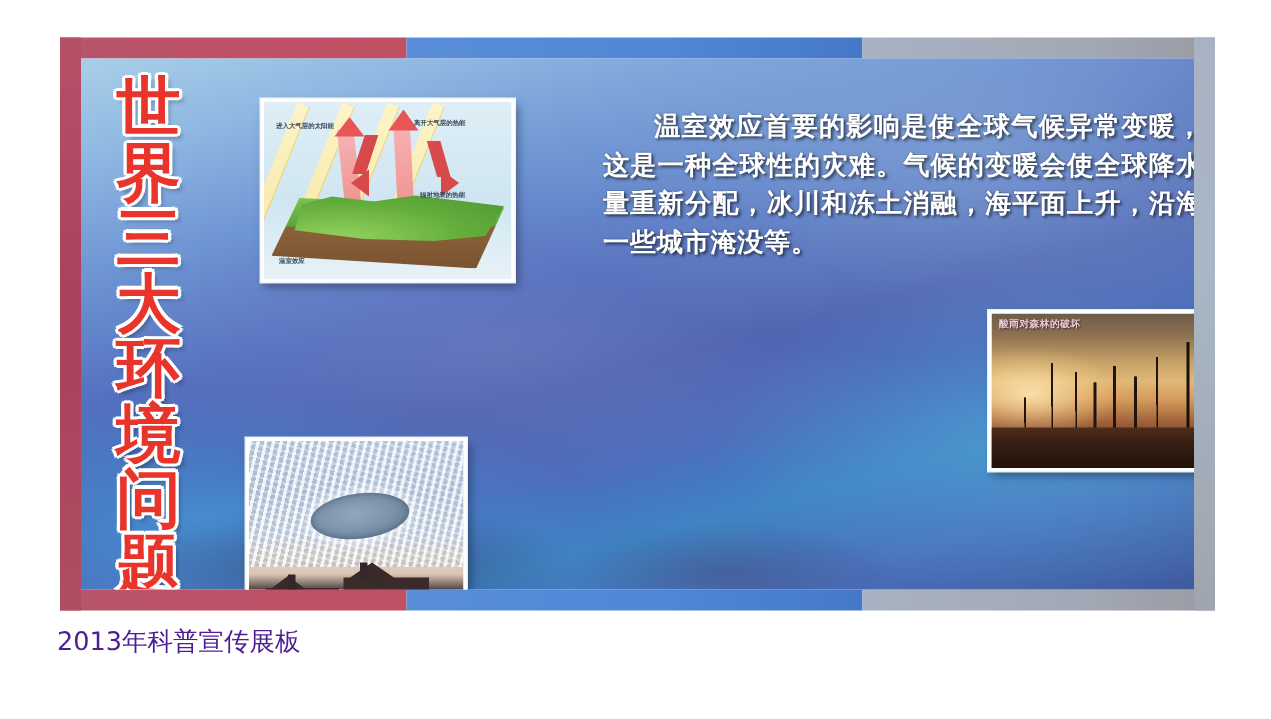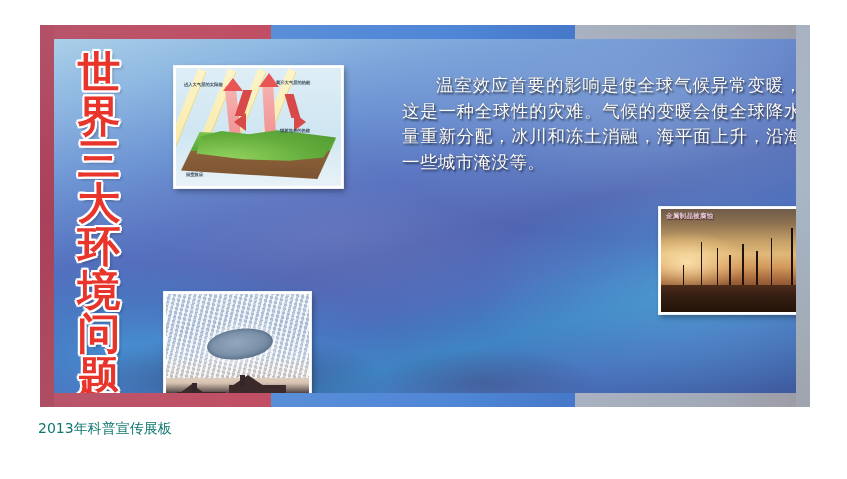--- a/index.html
+++ b/index.html
@@ -104,21 +104,21 @@
       -1.6px  1.6px 0 #fff,  1.6px  1.6px 0 #fff,
       -2.2px 0 0 #fff, 2.2px 0 0 #fff,
       0 -2.2px 0 #fff, 0 2.2px 0 #fff,
       3px 3px 3px rgba(0,0,0,0.25);
   }
 
   
   .para {
     position: absolute;
     color: #ffffff;
-    font-weight: normal;
+    font-weight: bold;
     font-size: 17.5px;
     line-height: 25.5px;
     letter-spacing: 0.4px;
     text-indent: 34px;
     text-align: justify;
     text-shadow: 1.5px 1.5px 2px rgba(0,0,0,0.55), 0 0 1px rgba(0,0,0,0.5);
     z-index: 5;
   }
   #para-greenhouse { left: 348px; top: 34px;  width: 400px; }
   #para-acidrain   { left: 110px; top: 157px; width: 420px; }
@@ -207,22 +207,22 @@
     position:absolute; bottom:0; background:#3a2b2a;
   }
   .oz-roof{ position:absolute; bottom:0; width:0;height:0; }
   .oz-chimney{ position:absolute; background:#34262a; }
 
   
   #caption {
     position: absolute;
     left: 38px;
     top: 420px;
-    color: #0f766e;
-    font-size: 14px;
+    color: #4c1d95;
+    font-size: 17px;
     line-height: 17.5px;
     font-family: "DejaVu Sans", "Liberation Sans", sans-serif;
   }
 </style>
 </head>
 <body>
 
 <div id="poster">
 
   <div class="band band-top">
@@ -289,21 +289,21 @@
       <div class="trunk" style="left:31%; height:46%;"></div>
       <div class="trunk" style="left:38%; height:39%;"></div>
       <div class="trunk" style="left:45%; height:50%;"></div>
       <div class="trunk" style="left:53%; height:43%;"></div>
       <div class="trunk" style="left:61%; height:56%;"></div>
       <div class="branchy" style="left:72%; height:66%; width:2.6px;"></div>
 
       <div class="trunk" style="left:12%; height:30%;"></div>
 
       <div class="forest-floor"></div>
-      <div class="forest-caption">金属制品被腐蚀</div>
+      <div class="forest-caption">酸雨对森林的破坏</div>
     </div>
 
     <div class="photo" id="photo-ozone">
       <div class="oz-sky"></div>
       <div class="oz-clouds"></div>
       <div class="oz-hole"></div>
 
       <div class="oz-house" style="left:8%;  bottom:0; width:34%; height:16%;"></div>
       <div class="oz-house" style="left:44%; bottom:0; width:40%; height:22%;"></div>
 

